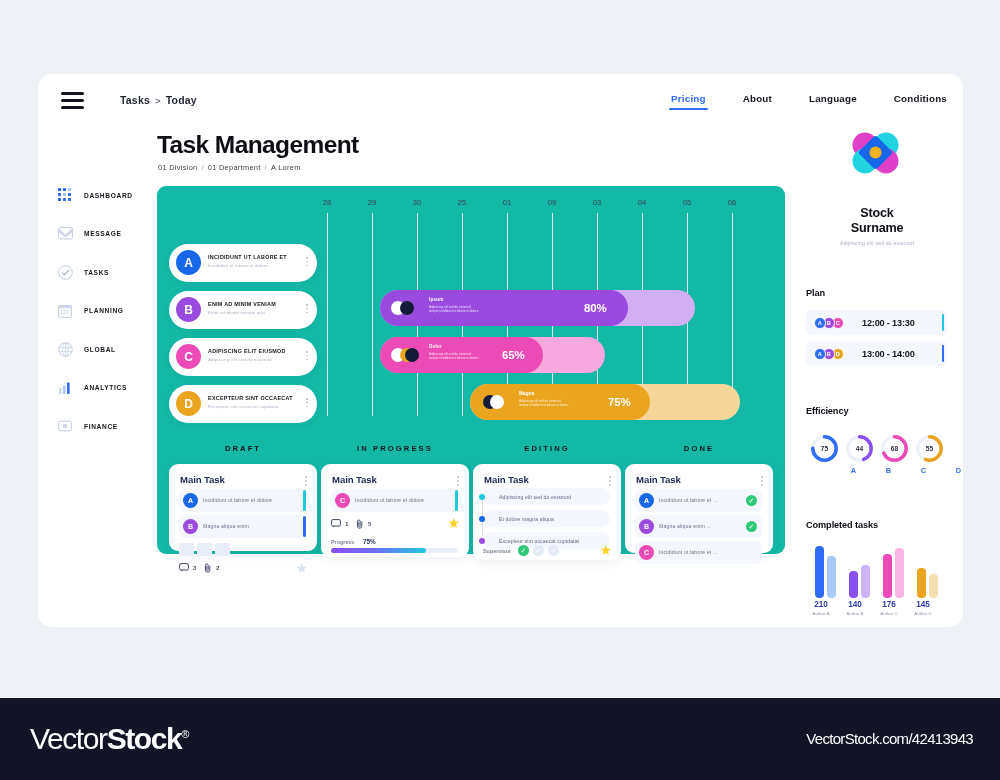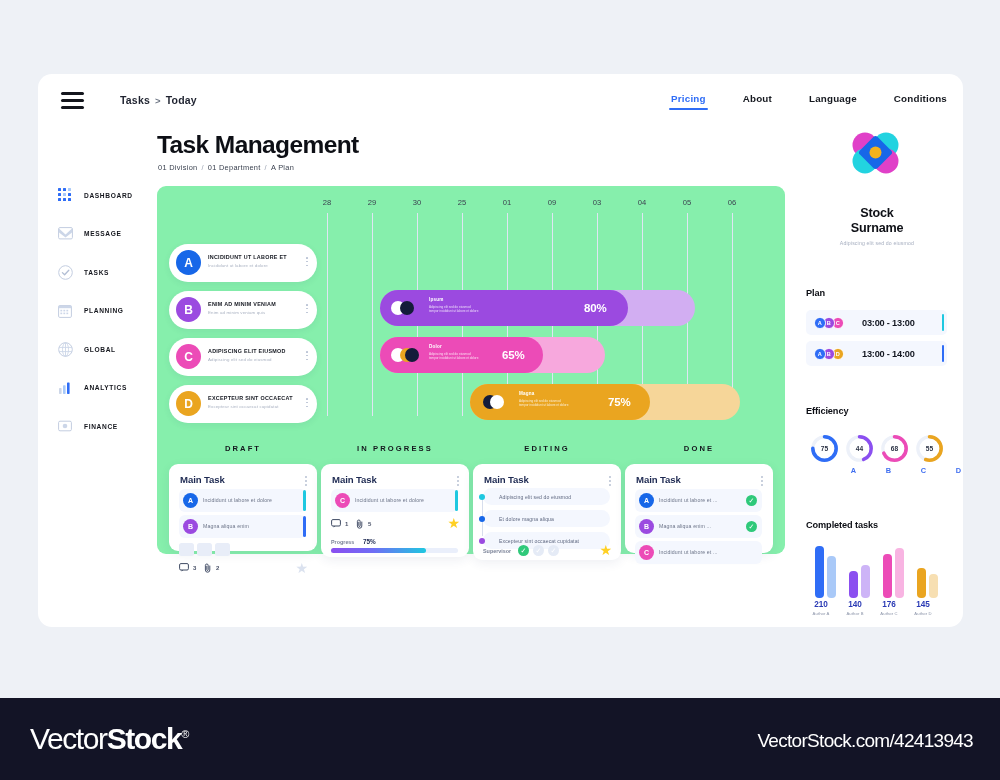--- a/index.html
+++ b/index.html
@@ -40,21 +40,21 @@
   .page-sub { position: absolute; left: 120px; top: 89px; font-size: 7.4px; color: #3b4250; letter-spacing: .3px; }
   .page-sub .sl { color: #9aa2b1; margin: 0 4px; }
 
   
   .sidenav { position: absolute; left: 18px; top: 108px; width: 100px; }
   .nav-item { display: flex; align-items: center; height: 26px; margin-bottom: 12.5px; cursor: pointer; }
   .nav-ico { width: 18px; height: 18px; margin-right: 10px; flex: none; display: flex; align-items: center; justify-content: center; }
   .nav-label { font-size: 6.6px; font-weight: bold; color: #14161d; letter-spacing: .65px; }
 
   
-  .board { position: absolute; left: 119px; top: 112px; width: 628px; height: 368px; background: #86efac; border-radius: 9px; }
+  .board { position: absolute; left: 119px; top: 112px; width: 628px; height: 368px; background: #14b8a6; border-radius: 9px; }
 
   
   .gantt { position: absolute; left: 0; top: 0; width: 628px; height: 258px; }
   .dates { position: absolute; left: 170px; top: 12px; width: 440px; height: 14px; }
   .date { position: absolute; font-size: 7.6px; color: #3b4250; transform: translateX(-50%); }
   .vline { position: absolute; top: 27px; width: 1px; height: 203px; background: #dfe6f3; }
   .trow { position: absolute; left: 12px; width: 148px; height: 38px; background: #fff; border-radius: 19px; box-shadow: 0 2px 7px rgba(33,52,104,.07); }
   .tav { position: absolute; left: 7px; top: 6px; width: 25px; height: 25px; border-radius: 50%; color: #fff; font-size: 12px; font-weight: bold; display: flex; align-items: center; justify-content: center; }
   .tt { position: absolute; left: 39px; top: 10px; font-size: 5.4px; font-weight: bold; color: #151821; letter-spacing: .28px; }
   .ts { position: absolute; left: 39px; top: 19px; font-size: 4.4px; color: #aab2c2; letter-spacing: .15px; }
@@ -107,21 +107,21 @@
   .eff-l { position: absolute; top: 32px; width: 29px; text-align: center; font-size: 7.4px; font-weight: bold; color: #3f6ef0; }
   .cbar { position: absolute; bottom: 0; border-radius: 4px 4px 4px 4px; }
   .cval { position: absolute; font-size: 8.2px; font-weight: bold; color: #2b3bb5; text-align: center; }
   .cauth { position: absolute; font-size: 4.2px; color: #8a93a8; text-align: center; letter-spacing: .1px; }
 
   
   .wm { position: absolute; left: 0; bottom: 0; width: 1000px; height: 82px; background: #131426; }
   .wm-logo { position: absolute; left: 30px; top: 24px; font-size: 30px; color: #fff; letter-spacing: -1.4px; font-family: "Liberation Sans", sans-serif; }
   .wm-logo b { font-weight: bold; }
   .wm-logo sup { font-size: 11px; vertical-align: super; }
-  .wm-url { position: absolute; right: 27px; top: 32px; font-size: 19px; color: #fff; letter-spacing: -.7px; }
+  .wm-url { position: absolute; right: 27px; top: 32px; font-size: 15px; color: #fff; letter-spacing: -.7px; }
 </style>
 </head>
 <body>
 
 <div class="stage">
 
   <div class="app">
 
     <div class="topbar">
       <div class="burger">
@@ -135,21 +135,21 @@
       <div class="topnav">
         <a href="#" class="active">Pricing</a>
         <a href="#">About</a>
         <a href="#">Language</a>
         <a href="#">Conditions</a>
       </div>
     </div>
 
     <div class="page-title">Task Management</div>
     <div class="page-sub">
-      <span>01 Division</span><span class="sl">/</span><span>01 Department</span><span class="sl">/</span><span>A Plan</span>
+      <span>01 Division</span><span class="sl">/</span><span>01 Department</span><span class="sl">/</span><span>A Lorem</span>
     </div>
 
     <div class="sidenav">
 
       <div class="nav-item">
         <span class="nav-ico">
           <svg width="15" height="15" viewBox="0 0 15 15">
             <g fill="#2f6df6">
               <rect x="0" y="0" width="3" height="3" rx=".6"></rect>
                 <rect x="5" y="0" width="3" height="3" rx=".6"></rect>
@@ -503,21 +503,21 @@
         <span>Stock</span><br>
         <span>Surname</span>
       </div>
       <div class="rsub">Adipiscing elit sed do eiusmod</div>
 
       <div class="sec-t" style="left:4px;top:158px">Plan</div>
       <div class="plan-row" style="top:180px">
         <span class="pav" style="left:8px;background:#2f6df6;z-index:3">A</span>
         <span class="pav" style="left:17px;background:#9b4ae0;z-index:2">B</span>
         <span class="pav" style="left:26px;background:#ec4bb7;z-index:1">C</span>
-        <span class="ptime">03:00 - 13:00</span>
+        <span class="ptime">12:00 - 13:30</span>
         <span class="pmark" style="background:#1fc8e0"></span>
       </div>
       <div class="plan-row" style="top:211px">
         <span class="pav" style="left:8px;background:#2f6df6;z-index:3">A</span>
         <span class="pav" style="left:17px;background:#9b4ae0;z-index:2">B</span>
         <span class="pav" style="left:26px;background:#eaa520;z-index:1">D</span>
         <span class="ptime">13:00 - 14:00</span>
         <span class="pmark" style="background:#2f6df6"></span>
       </div>
 

